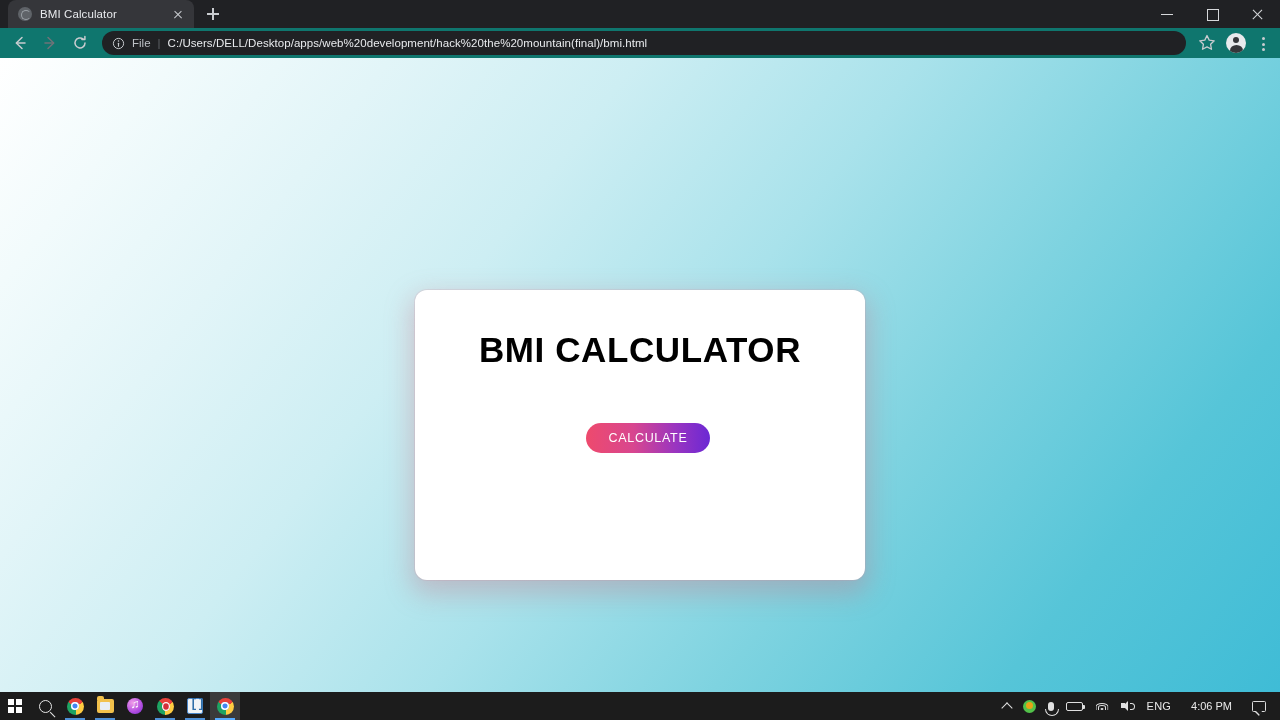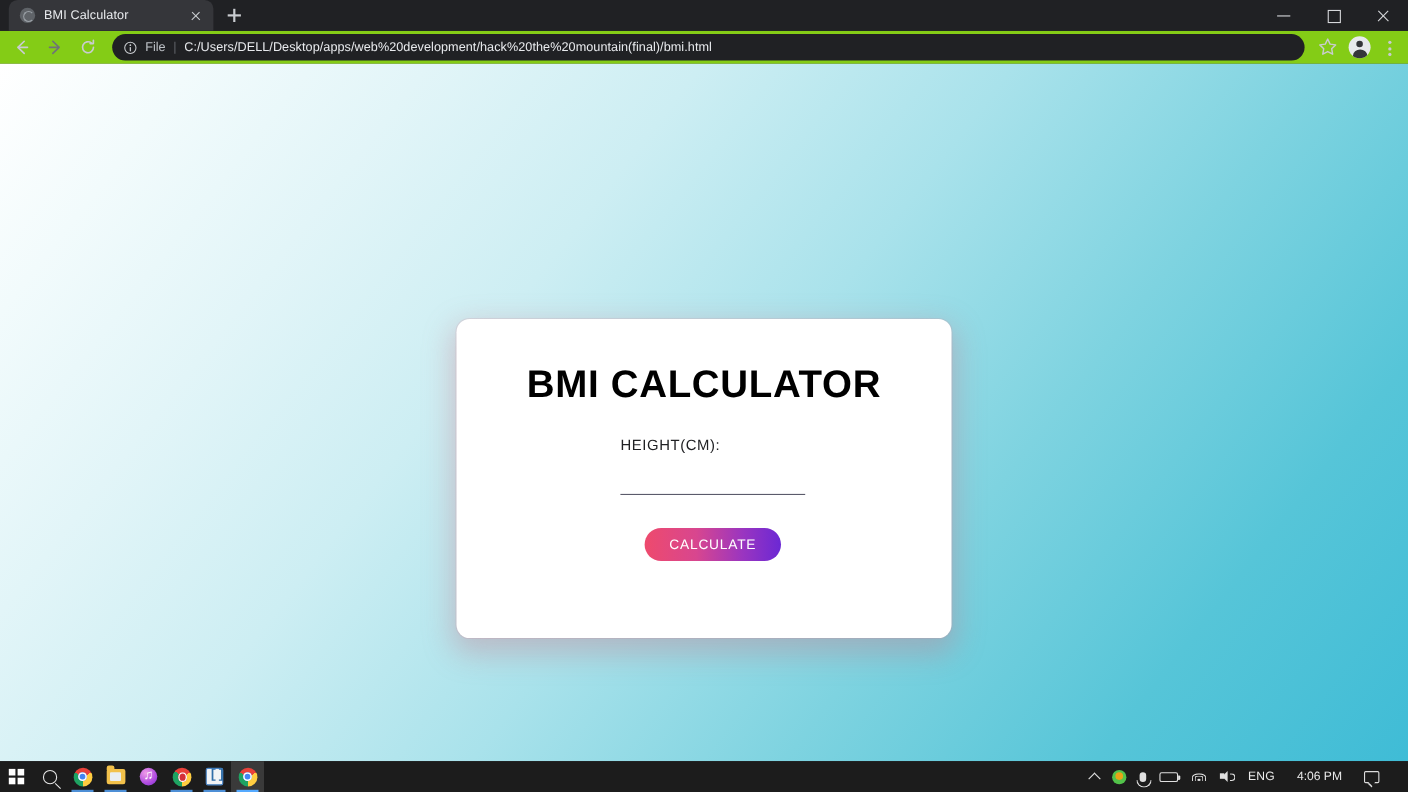--- a/index.html
+++ b/index.html
@@ -60,21 +60,21 @@
   .wc { width:45px; height:28px; position:relative; }
   .wc-min::before{ content:""; position:absolute; left:16px; top:14px; width:12px; height:1.2px; background:#d6d8db; }
   .wc-max::before{ content:""; position:absolute; left:17px; top:9px; width:10px; height:10px; border:1.2px solid #d6d8db; }
   .wc-close::before, .wc-close::after{
     content:""; position:absolute; left:16px; top:13.6px; width:13px; height:1.3px; background:#d6d8db;
   }
   .wc-close::before{ transform:rotate(45deg); }
   .wc-close::after { transform:rotate(-45deg); }
 
   .toolbar{
-    height:30px; background:#84cc16; display:flex; align-items:center;
+    height:30px; background:#0f766e; display:flex; align-items:center;
     padding:0 6px; gap:2px;
   }
   .navbtn{ width:28px; height:28px; position:relative; flex:0 0 auto; }
   .navbtn svg{ position:absolute; left:6px; top:6px; }
   .omnibox{
     flex:1 1 auto; height:24px; background:#202124; border-radius:13px;
     display:flex; align-items:center; padding:0 10px; margin:0 6px; gap:7px;
     min-width:0;
   }
   .info-icon{ width:13px; height:13px; flex:0 0 auto; }
@@ -199,21 +199,21 @@
   .opera-ico{ width:17px; height:17px; border-radius:50%; position:relative; overflow:hidden;
     background:conic-gradient(from -50deg, #e8413a 0deg 110deg, #ffcd41 110deg 230deg, #1ea362 230deg 360deg); }
   .opera-ico::after{ content:""; position:absolute; left:5px; top:4px; width:8px; height:9px; border-radius:50%;
     background:#d4303a; box-shadow:0 0 0 1.2px #fff inset; }
 
   .brackets-ico{ width:16px; height:16px; border:1.6px solid #4a86c8; border-radius:2px; position:relative; background:#f0f3f6; }
   .brackets-ico::after{ content:"[]"; position:absolute; left:2.2px; top:-2.4px; font-size:12px; color:#2f6ea8;
     font-family:"Liberation Mono", monospace; font-weight:bold; }
 
   .tb-right-tray{
-    margin-left:auto; display:flex; align-items:center; height:28px; padding-right:20px; gap:0;
+    margin-left:auto; display:flex; align-items:center; height:28px; padding-right:8px; gap:0;
   }
   .tray-item{ height:28px; display:flex; align-items:center; justify-content:center; padding:0 6px; position:relative; }
   .tray-txt{ font-size:11px; color:#eaeaea; letter-spacing:.2px; white-space:nowrap; }
   .tray-clock{ font-size:11px; color:#eaeaea; padding:0 8px; white-space:nowrap; }
   .chev{ width:8px; height:8px; border-left:1.4px solid #e0e0e0; border-top:1.4px solid #e0e0e0; transform:rotate(45deg); margin-top:3px; }
   .update-ico{ width:13px; height:13px; border-radius:50%; background:#52c24a; position:relative; }
   .update-ico::after{ content:""; position:absolute; left:3px; top:2.6px; width:7px; height:7px; border-radius:50%; background:#e8a317; }
   .mic-ico{ width:6px; height:9px; border-radius:3px; background:#e0e0e0; position:relative; }
   .mic-ico::after{ content:""; position:absolute; left:-3px; top:7px; width:12px; height:6px;
     border:1.3px solid #e0e0e0; border-top:none; border-radius:0 0 7px 7px; }
@@ -302,24 +302,20 @@
         </div>
     </div>
   </div>
 
   <div class="viewport">
 
     <div class="card">
       <div class="card-title">BMI CALCULATOR</div>
 
       <div class="form">
-        <div class="field-block">
-          <label class="field-label">HEIGHT(CM):</label>
-          <input class="field-input" type="text" placeholder="" style="">
-        </div>
 
       </div>
 
       <div class="btnrow">
         <button class="btn btn-calculate">CALCULATE</button>
       </div>
     </div>
 
   </div>
 </div>

